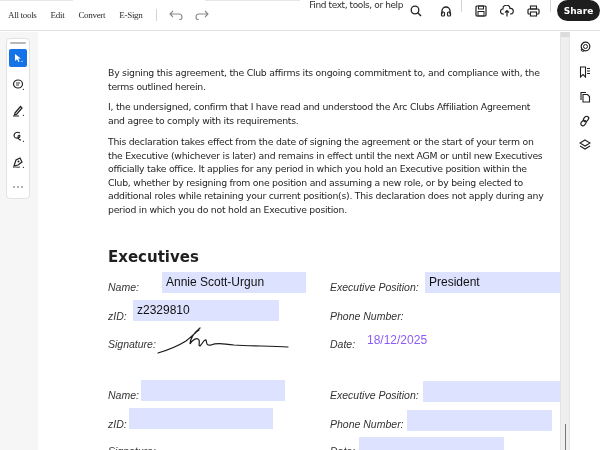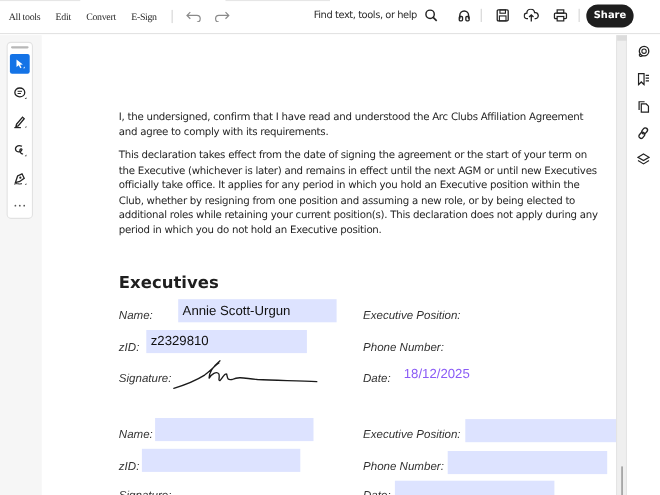--- a/index.html
+++ b/index.html
@@ -6,21 +6,21 @@
   html, body { width: 600px; height: 450px; overflow: hidden; background: #fff; }
   body { font-family: "Liberation Sans", sans-serif; color: #222; position: relative; }
 
   
   .topbar { position: absolute; left: 0; top: 0; width: 600px; height: 31px; background: #fff; border-bottom: 1px solid #e3e3e3; display: flex; align-items: center; }
   .topbar .tab-line { position: absolute; top: 0; height: 1px; background: #e6e6e6; }
   .menu { display: flex; align-items: center; padding-left: 8px; font-size: 9px; color: #2c2c2c; font-family: Liberation Serif, serif; letter-spacing: -0.3px; }
   .menu .mi { margin-right: 14px; cursor: pointer; }
   .sep { width: 1px; height: 12px; background: #d4d4d4; margin: 0 8px 0 0; }
   .icon-btn { width: 22px; height: 22px; display: flex; align-items: center; justify-content: center; cursor: pointer; }
-  .right-tools { position: absolute; right: 24px; top: 0; height: 28px; display: flex; align-items: center; }
+  .right-tools { position: absolute; right: 0; top: 0; height: 28px; display: flex; }
   .find { font-size: 9px; color: #2c2c2c; margin-right: 2px; font-family: "DejaVu Sans", sans-serif; letter-spacing: -0.4px; }
   .share-btn { background: #1e1e1e; color: #fff; font-size: 9px; font-weight: bold; border-radius: 12px; width: 43px; height: 21px; display: flex; align-items: center; justify-content: center; margin-left: 6px; font-family: "DejaVu Sans", sans-serif; }
 
   
   .left-rail { position: absolute; left: 0; top: 32px; width: 38px; height: 418px; background: #f6f6f6; }
   .tool-panel { position: absolute; left: 6px; top: 38px; width: 24px; height: 161px; background: #fff; border: 1px solid #e2e2e2; border-radius: 4px; }
   .tool-panel .grip { position: absolute; left: 3px; top: 3px; width: 16px; height: 2px; background: #b8b8b8; border-radius: 1px; }
   .tool { position: absolute; left: 2px; width: 18px; height: 18px; display: flex; align-items: center; justify-content: center; border-radius: 2px; }
   .tool.active { background: #1473e6; }
 
@@ -146,29 +146,31 @@
   <div class="tool" style="top:139px;">
     <svg width="12" height="4" viewBox="0 0 12 4">
         <circle cx="2" cy="2" r="0.8" fill="#555"></circle>
         <circle cx="6" cy="2" r="0.8" fill="#555"></circle>
         <circle cx="10" cy="2" r="0.8" fill="#555"></circle>
       </svg>
   </div>
 </div>
 
 <div class="page">
+  <p class="para" style="top:34px;">By signing this agreement, the Club affirms its ongoing commitment to, and compliance with, the terms outlined herein.</p>
   <p class="para" style="top:68px;">I, the undersigned, confirm that I have read and understood the Arc Clubs Affiliation Agreement and agree to comply with its requirements.</p>
   <p class="para" style="top:103px;">This declaration takes effect from the date of signing the agreement or the start of your term on the Executive (whichever is later) and remains in effect until the next AGM or until new Executives officially take office. It applies for any period in which you hold an Executive position within the Club, whether by resigning from one position and assuming a new role, or by being elected to additional roles while retaining your current position(s). This declaration does not apply during any period in which you do not hold an Executive position.</p>
 
   <div class="heading" style="top:216px;">Executives</div>
 
   <span class="lbl" style="left:70px;top:249px;">Name:</span>
   <div class="field" style="left:111px;top:240px;width:144px;height:21px;margin-left:13px;">Annie Scott-Urgun</div>
 
   <span class="lbl" style="left:292px;top:249px;">Executive Position:</span>
+  <div class="field" style="left:387px;top:240px;width:135px;height:21px;">President</div>
 
   <span class="lbl" style="left:70px;top:278px;">zID:</span>
   <div class="field" style="left:95px;top:268px;width:146px;height:21px;">z2329810</div>
 
   <span class="lbl" style="left:292px;top:278px;">Phone Number:</span>
 
   <span class="lbl" style="left:70px;top:306px;">Signature:</span>
   <div style="position:absolute;left:118px;top:294px;width:135px;height:30px;">
     <svg width="135" height="30" viewBox="0 0 135 30">
       <path d="M2 27 C12 24 22 20 30 15 C35 11 40 6 43 4 M44 2 C38 7 34 13 34 18 C36 14 41 11 43 14 C44 17 42 20 44 20 C47 17 48 13 50 14 C51 17 50 20 55 19 C62 16 66 18 78 19 C95 20 115 20 132 21" fill="none" stroke="#1a1a1a" stroke-width="1.2" stroke-linecap="round"></path>

